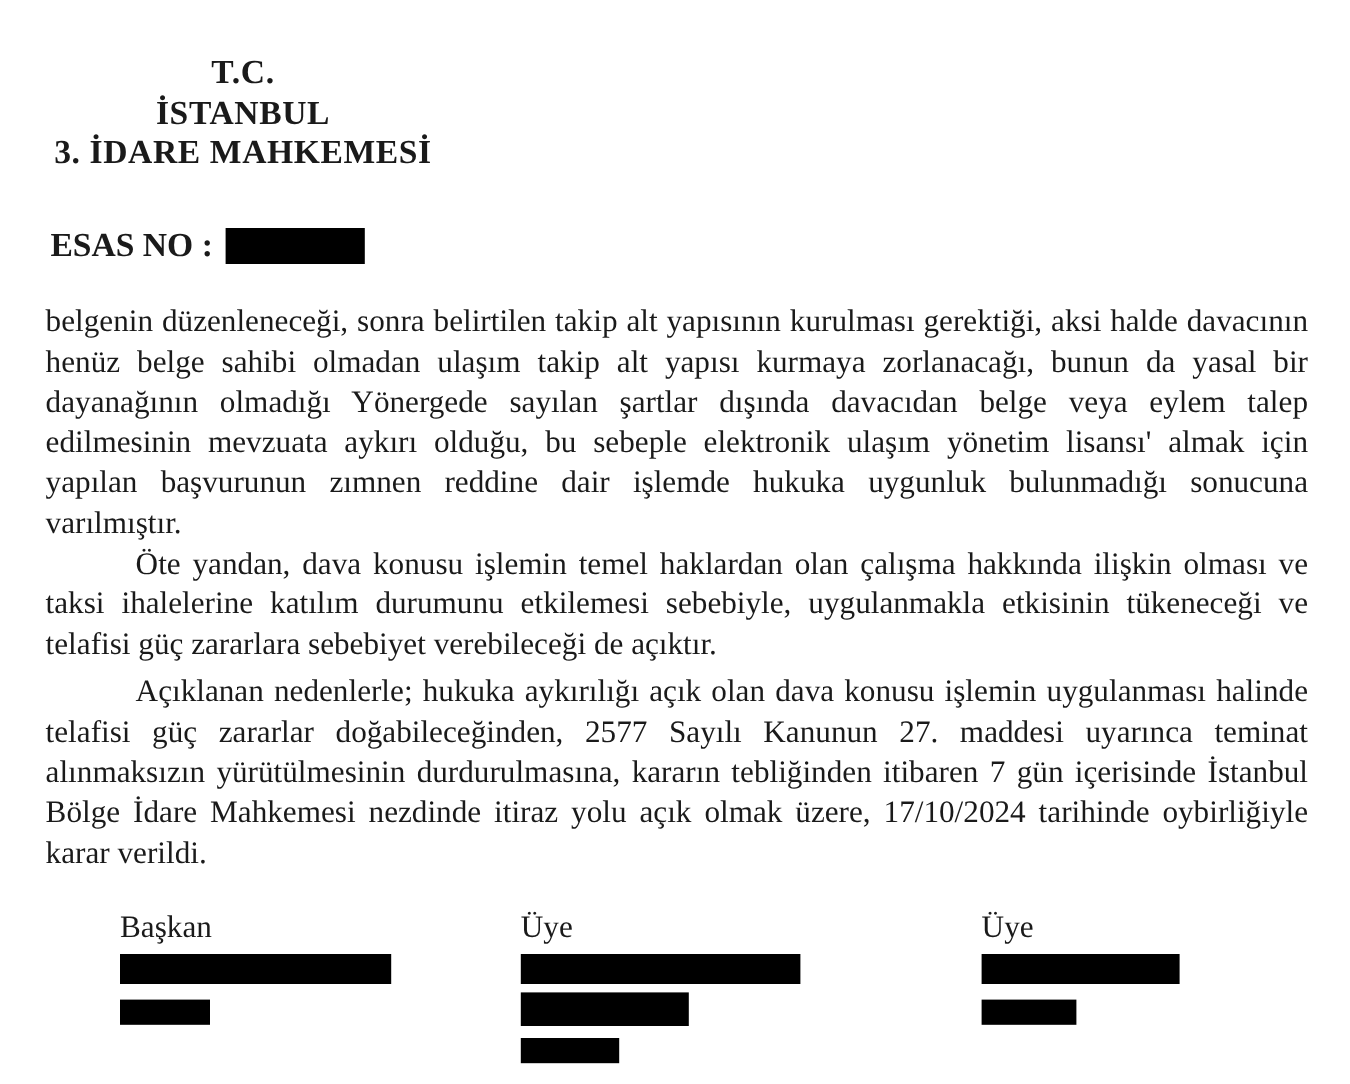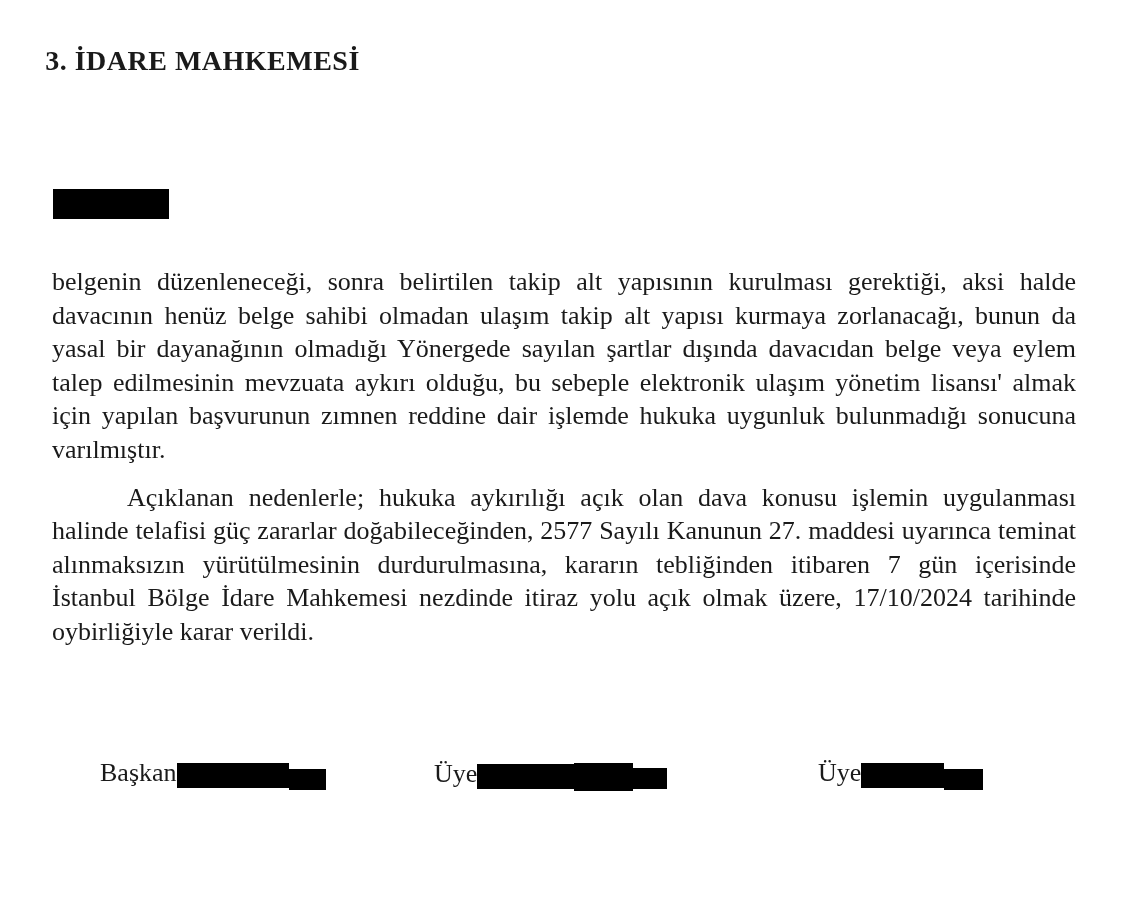--- a/index.html
+++ b/index.html
@@ -54,32 +54,32 @@
 
   
   .body-text{
     position:absolute;
     left:38px; top:251px;
     width:1052px;
     font-size:26px;
     line-height:33.6px;
     text-align:justify;
   }
-  .para{margin:14px;}
+  .para{margin:0;}
   .para.indent{text-indent:75px;}
   .para.spaced{margin-top:6px;}
   .b{font-weight:normal;}
 
   
   .sig-col{
     position:absolute;
     top:756px;
     display:flex;
-    flex-direction:row;
-    align-items:center;
+    flex-direction:column;
+    align-items:flex-start;
   }
   .sig-col .sig-label{
     font-size:26px;
     line-height:34px;
   }
   .sig-col .redaction{display:block;}
   .sig-col-1{left:100px; width:226px;}
   .sig-col-1 .r1{width:226px; height:25px; margin-top:5px;}
   .sig-col-1 .r2{width:75px;  height:21px; margin-top:13px;}
   .sig-col-2{left:434px; width:233px;}
@@ -89,29 +89,33 @@
   .sig-col-3{left:818px; width:165px;}
   .sig-col-3 .r1{width:165px; height:25px; margin-top:5px;}
   .sig-col-3 .r2{width:79px;  height:21px; margin-top:13px;}
 </style>
 </head>
 <body>
 
 <div class="page">
 
   <header class="doc-header">
+    <div>T.C.</div>
+    <div>İSTANBUL</div>
     <div>3. İDARE MAHKEMESİ</div>
   </header>
 
   <div class="esas-row">
+    <span>ESAS NO :</span>
     <span class="redaction esas-redaction"></span>
   </div>
 
   <main class="body-text">
     <p class="para"><span>belgenin düzenleneceği, sonra belirtilen takip alt yapısının kurulması gerektiği, aksi halde davacının henüz belge sahibi olmadan ulaşım takip alt yapısı kurmaya zorlanacağı, bunun da yasal bir dayanağının olmadığı Yönergede sayılan şartlar dışında davacıdan belge veya eylem talep edilmesinin mevzuata aykırı olduğu, bu sebeple elektronik ulaşım yönetim lisansı' almak için yapılan başvurunun zımnen reddine dair işlemde hukuka uygunluk bulunmadığı sonucuna varılmıştır.</span></p>
+    <p class="para indent"><span>Öte yandan, dava konusu işlemin temel haklardan olan çalışma hakkında ilişkin olması ve taksi ihalelerine katılım durumunu etkilemesi sebebiyle, uygulanmakla etkisinin tükeneceği ve telafisi güç zararlara sebebiyet verebileceği de açıktır.</span></p>
     <p class="para indent spaced"><span>Açıklanan nedenlerle; hukuka aykırılığı açık olan dava konusu işlemin uygulanması halinde telafisi güç zararlar doğabileceğinden, 2577 Sayılı Kanunun 27. maddesi uyarınca teminat alınmaksızın </span><span class="b">yürütülmesinin durdurulmasına</span><span>, kararın tebliğinden itibaren </span><span class="b">7 gün</span><span> içerisinde </span><span class="b">İstanbul Bölge İdare Mahkemesi</span><span> nezdinde </span><span class="b">itiraz</span><span> yolu açık olmak üzere, 17/10/2024 tarihinde oybirliğiyle karar verildi.</span></p>
   </main>
 
   <footer>
     <div class="sig-col sig-col-1">
       <div class="sig-label">Başkan</div>
       <div class="redaction r1"></div>
       <div class="redaction r2"></div>
     </div>
     <div class="sig-col sig-col-2">

